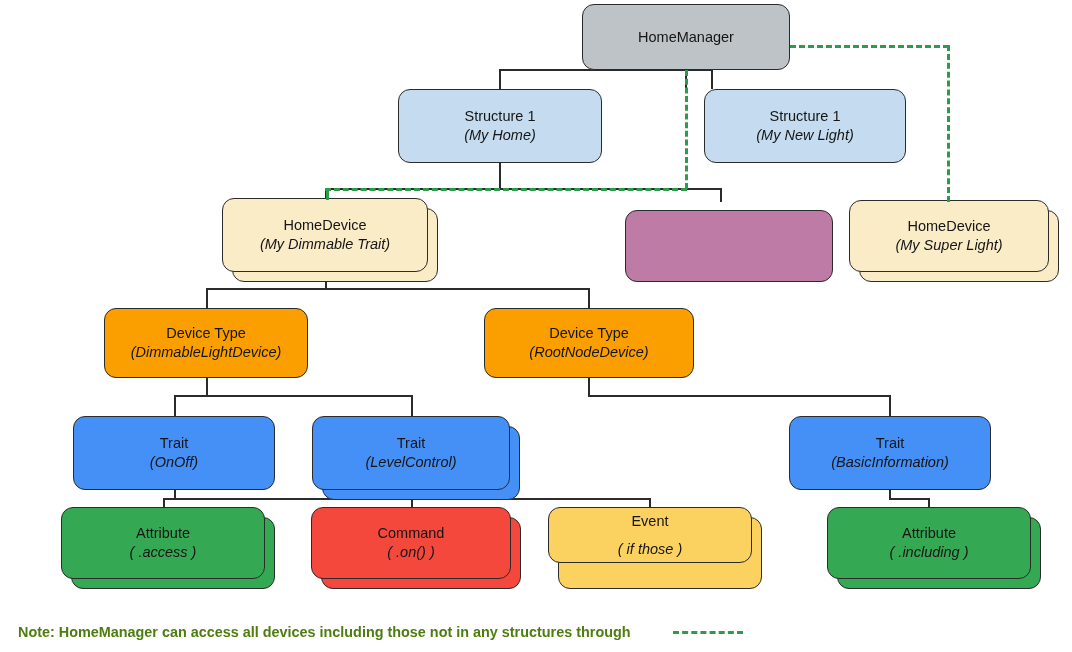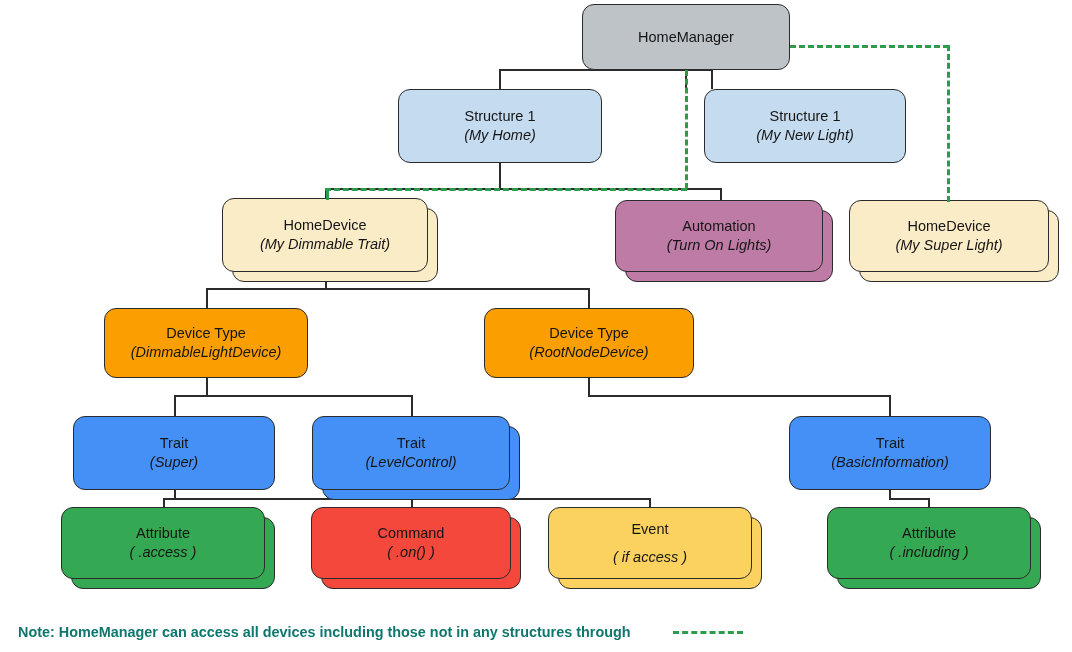--- a/index.html
+++ b/index.html
@@ -82,21 +82,21 @@
     top: 619px;
     width: 1040px;
     height: 26px;
     display: flex;
     align-items: center;
     z-index: 10;
   }
   #note-text {
     font-size: 14.4px;
     font-weight: bold;
-    color: #0f766e;
+    color: #4d7c0f;
     white-space: nowrap;
     text-align: right;
   }
   #note-legend {
     width: 70px;
     height: 0;
     border-top: 3.4px dashed #2d9c4a;
     margin-left: 42px;
   }
 </style>
@@ -174,43 +174,39 @@
   <div class="node" style="left:704px; top:89px; width:202px; height:74px; background:#c5dcf0;">
     <span class="ttl">Structure 1</span>
     <span class="sub">(My New Light)</span>
   </div>
 
   <div class="node" style="left:222px; top:198px; width:206px; height:74px; background:#fbecc8;">
     <span class="ttl">HomeDevice</span>
     <span class="sub">(My Dimmable Trait)</span>
   </div>
 
-  <div class="node" style="left:615px; top:200px; width:208px; height:72px; background:#be7ba6;">
-    <span class="ttl">Automation</span>
-    <span class="sub">(Turn On Lights)</span>
-  </div>
 
   <div class="node" style="left:849px; top:200px; width:200px; height:72px; background:#fbecc8;">
     <span class="ttl">HomeDevice</span>
     <span class="sub">(My Super Light)</span>
   </div>
 
   <div class="node" style="left:104px; top:308px; width:204px; height:70px; background:#fb9e00;">
     <span class="ttl">Device Type</span>
     <span class="sub">(DimmableLightDevice)</span>
   </div>
 
   <div class="node" style="left:484px; top:308px; width:210px; height:70px; background:#fb9e00;">
     <span class="ttl">Device Type</span>
     <span class="sub">(RootNodeDevice)</span>
   </div>
 
   <div class="node" style="left:73px; top:416px; width:202px; height:74px; background:#4490f7;">
     <span class="ttl">Trait</span>
-    <span class="sub">(Super)</span>
+    <span class="sub">(OnOff)</span>
   </div>
 
   <div class="node" style="left:312px; top:416px; width:198px; height:74px; background:#4490f7;">
     <span class="ttl">Trait</span>
     <span class="sub">(LevelControl)</span>
   </div>
 
   <div class="node" style="left:789px; top:416px; width:202px; height:74px; background:#4490f7;">
     <span class="ttl">Trait</span>
     <span class="sub">(BasicInformation)</span>
@@ -219,23 +215,23 @@
   <div class="node" style="left:61px; top:507px; width:204px; height:72px; background:#35a853;">
     <span class="ttl">Attribute</span>
     <span class="sub">( .access )</span>
   </div>
 
   <div class="node" style="left:311px; top:507px; width:200px; height:72px; background:#f4483c;">
     <span class="ttl">Command</span>
     <span class="sub">( .on() )</span>
   </div>
 
-  <div class="node" style="left:548px; top:507px; width:204px; height:72px; background:#fbd25f;gap:9px;">
+  <div class="node" style="left:548px; top:507px; width:204px; height:56px; background:#fbd25f;gap:9px;">
     <span class="ttl">Event</span>
-    <span class="sub">( if access )</span>
+    <span class="sub">( if those )</span>
   </div>
 
   <div class="node" style="left:827px; top:507px; width:204px; height:72px; background:#35a853;">
     <span class="ttl">Attribute</span>
     <span class="sub">( .including )</span>
   </div>
 
   <div id="note-row">
     <span id="note-text">Note: HomeManager can access all devices including those not in any structures through</span>
     <span id="note-legend"></span>

